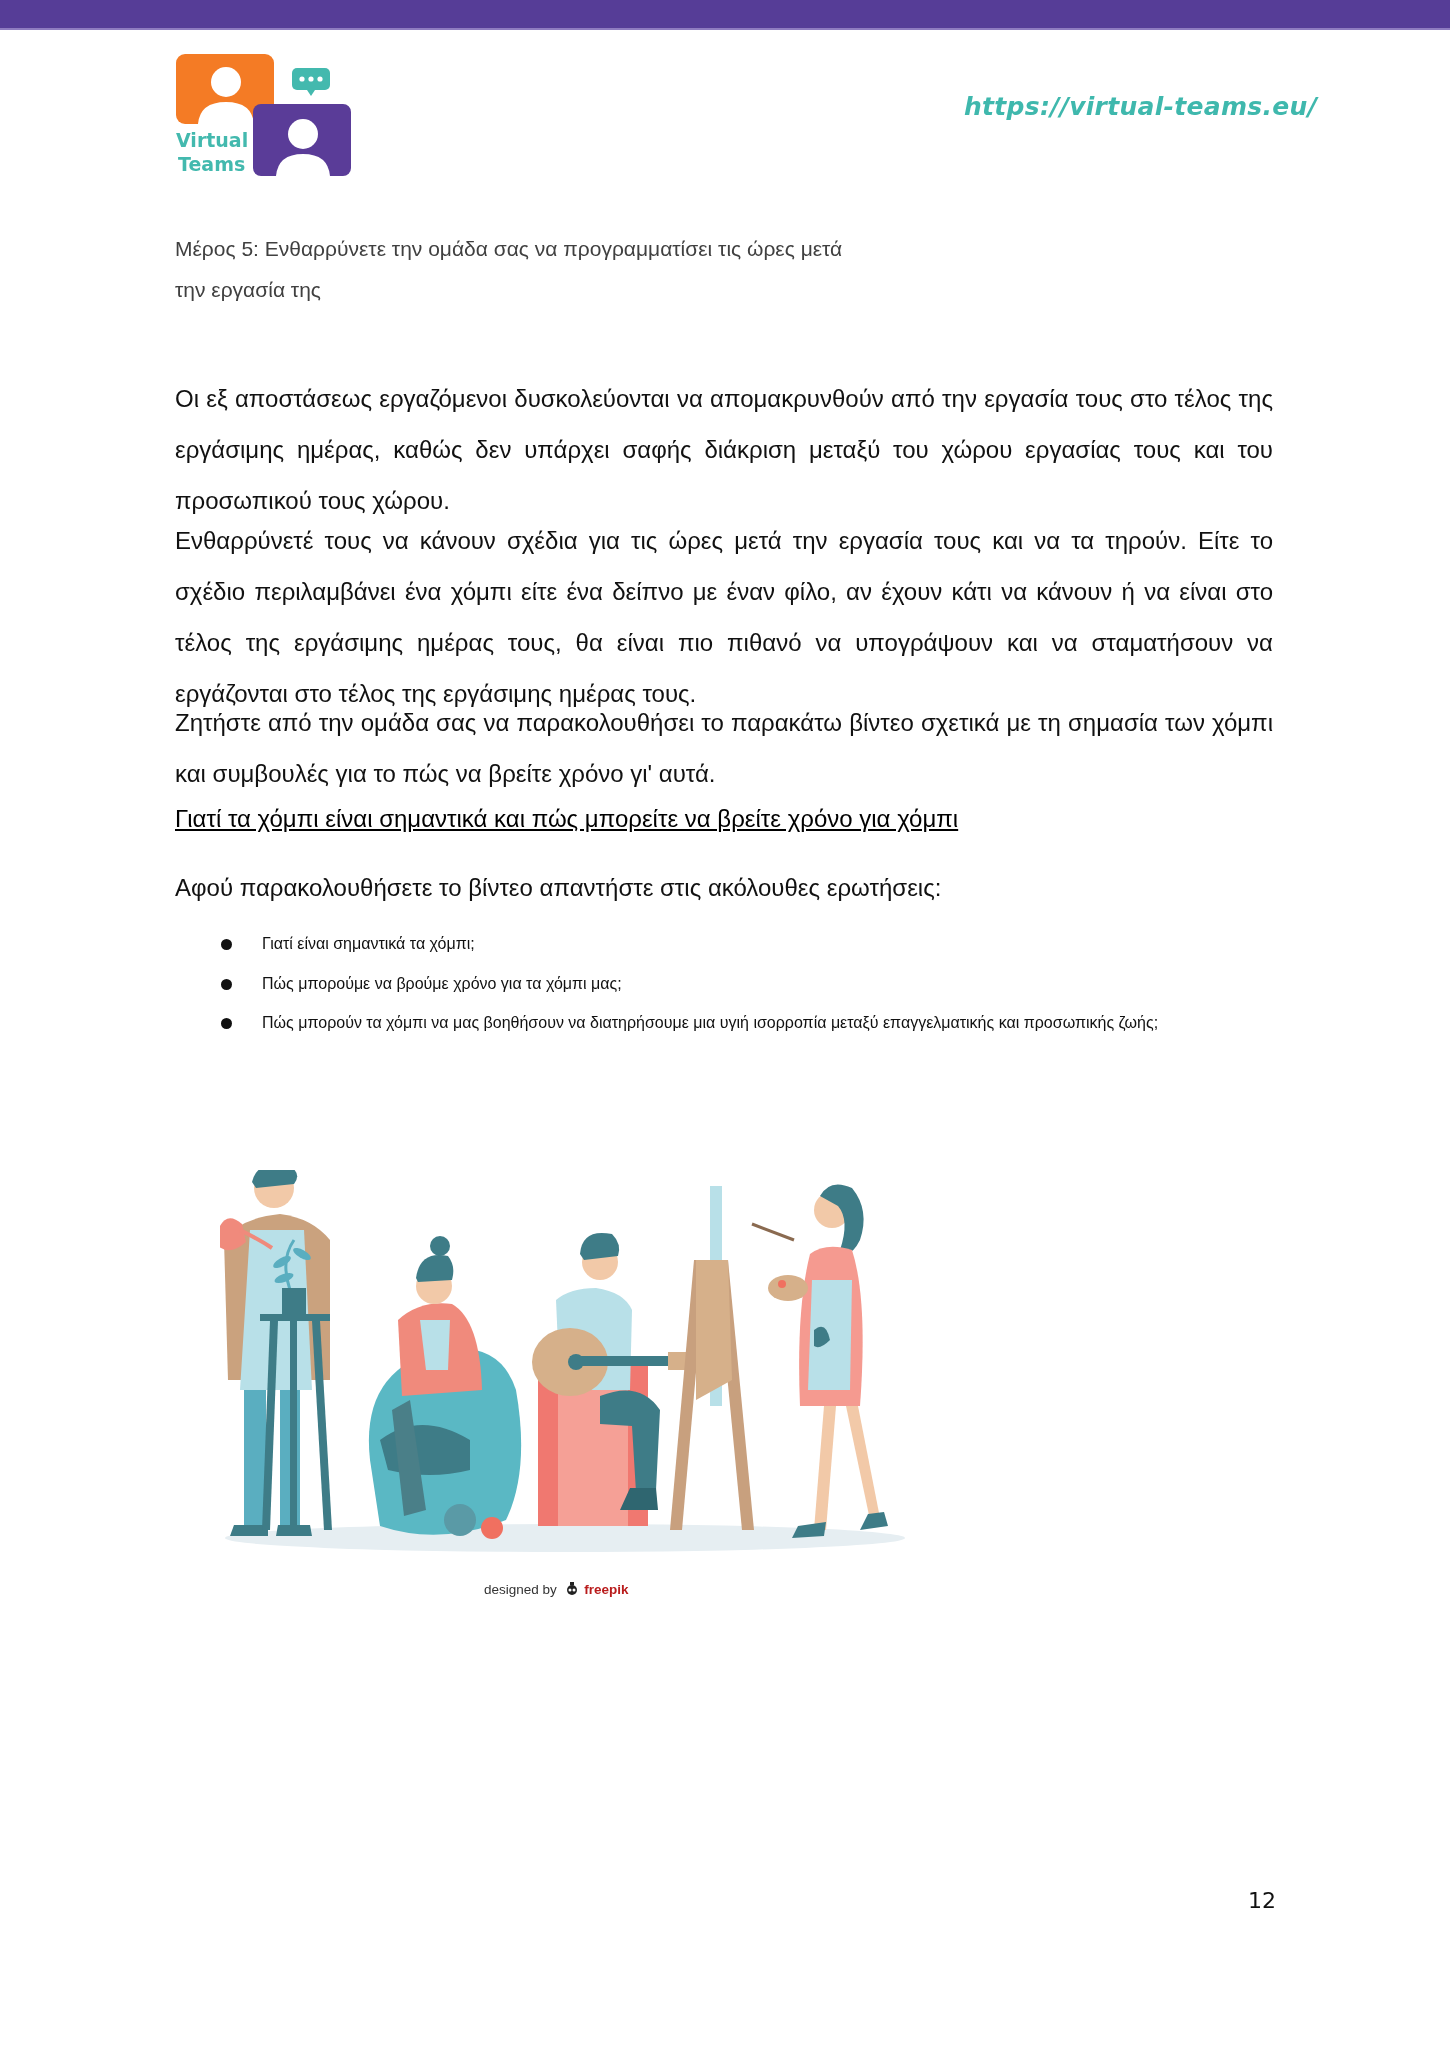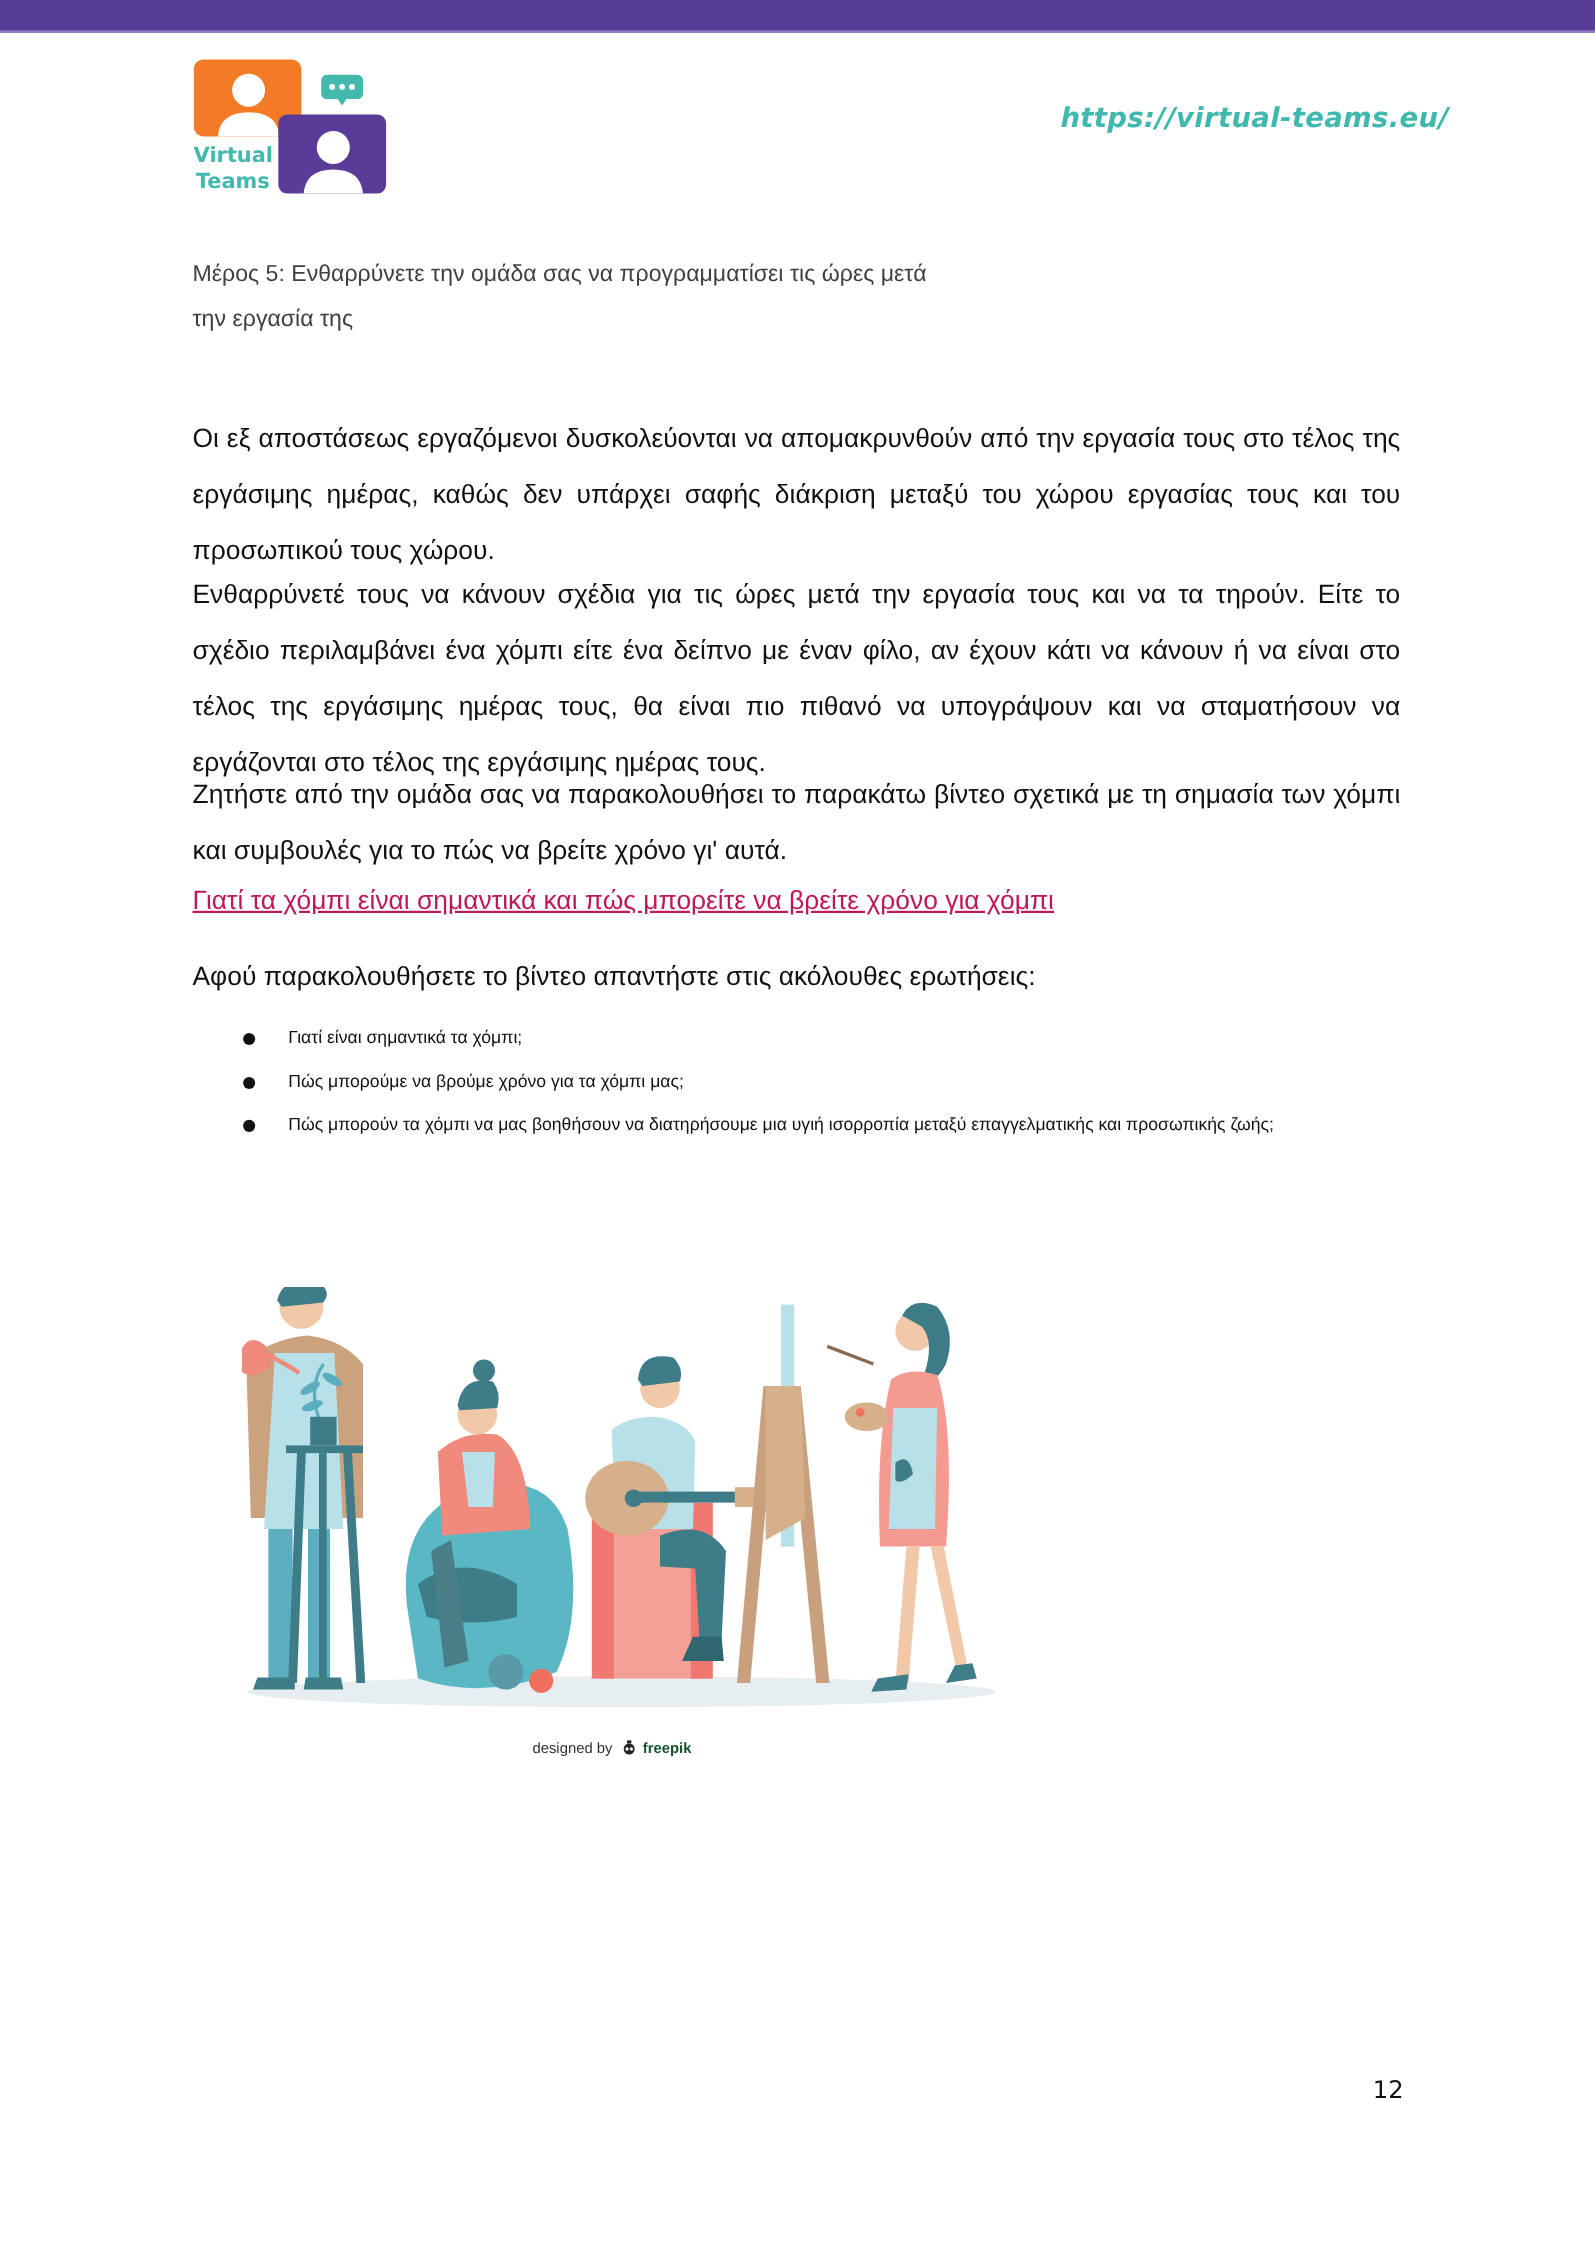--- a/index.html
+++ b/index.html
@@ -26,39 +26,39 @@
 
     .para {
       position: absolute; left: 175px; width: 1098px;
       font-size: 24px; line-height: 51px; margin: 0; text-align: justify;
       color: #111111;
     }
     .p1 { top: 373px; }
     .p2 { top: 515px; }
     .p3 { top: 697px; }
     .link-line { position: absolute; left: 175px; top: 799px; font-size: 24px; line-height: 39.5px; }
-    .link-line a { color: #be185d; text-decoration: underline; }
+    .link-line a { color: #000000; text-decoration: underline; }
     .p4 { top: 862px; }
 
     .qlist {
       position: absolute; left: 175px; top: 924px; width: 1098px;
       margin: 0; padding: 0; list-style: none;
       font-size: 16px; line-height: 39.5px;
     }
     .qlist li { position: relative; padding-left: 87px; text-align: justify; }
     .qlist .bullet {
       position: absolute; left: 46px; top: 15px; width: 11px; height: 11px; border-radius: 50%; background: #111;
     }
 
     .illustration { position: absolute; left: 220px; top: 1170px; width: 700px; height: 400px; }
     .credit {
       position: absolute; left: 484px; top: 1582px;
       font-size: 13.5px; color: #333; white-space: nowrap;
     }
-    .credit .brand { font-weight: bold; color: #14532d; }
+    .credit .brand { font-weight: bold; color: #b91c1c; }
     .credit .freepik-icon { display: inline-block; vertical-align: -2px; margin: 0 2px 0 4px; }
 
     .page-number {
       position: absolute; left: 1248px; top: 1888px;
       font-family: "DejaVu Sans", sans-serif; font-size: 22px; color: #111;
     }
   </style>
 </head>
 <body>
 

